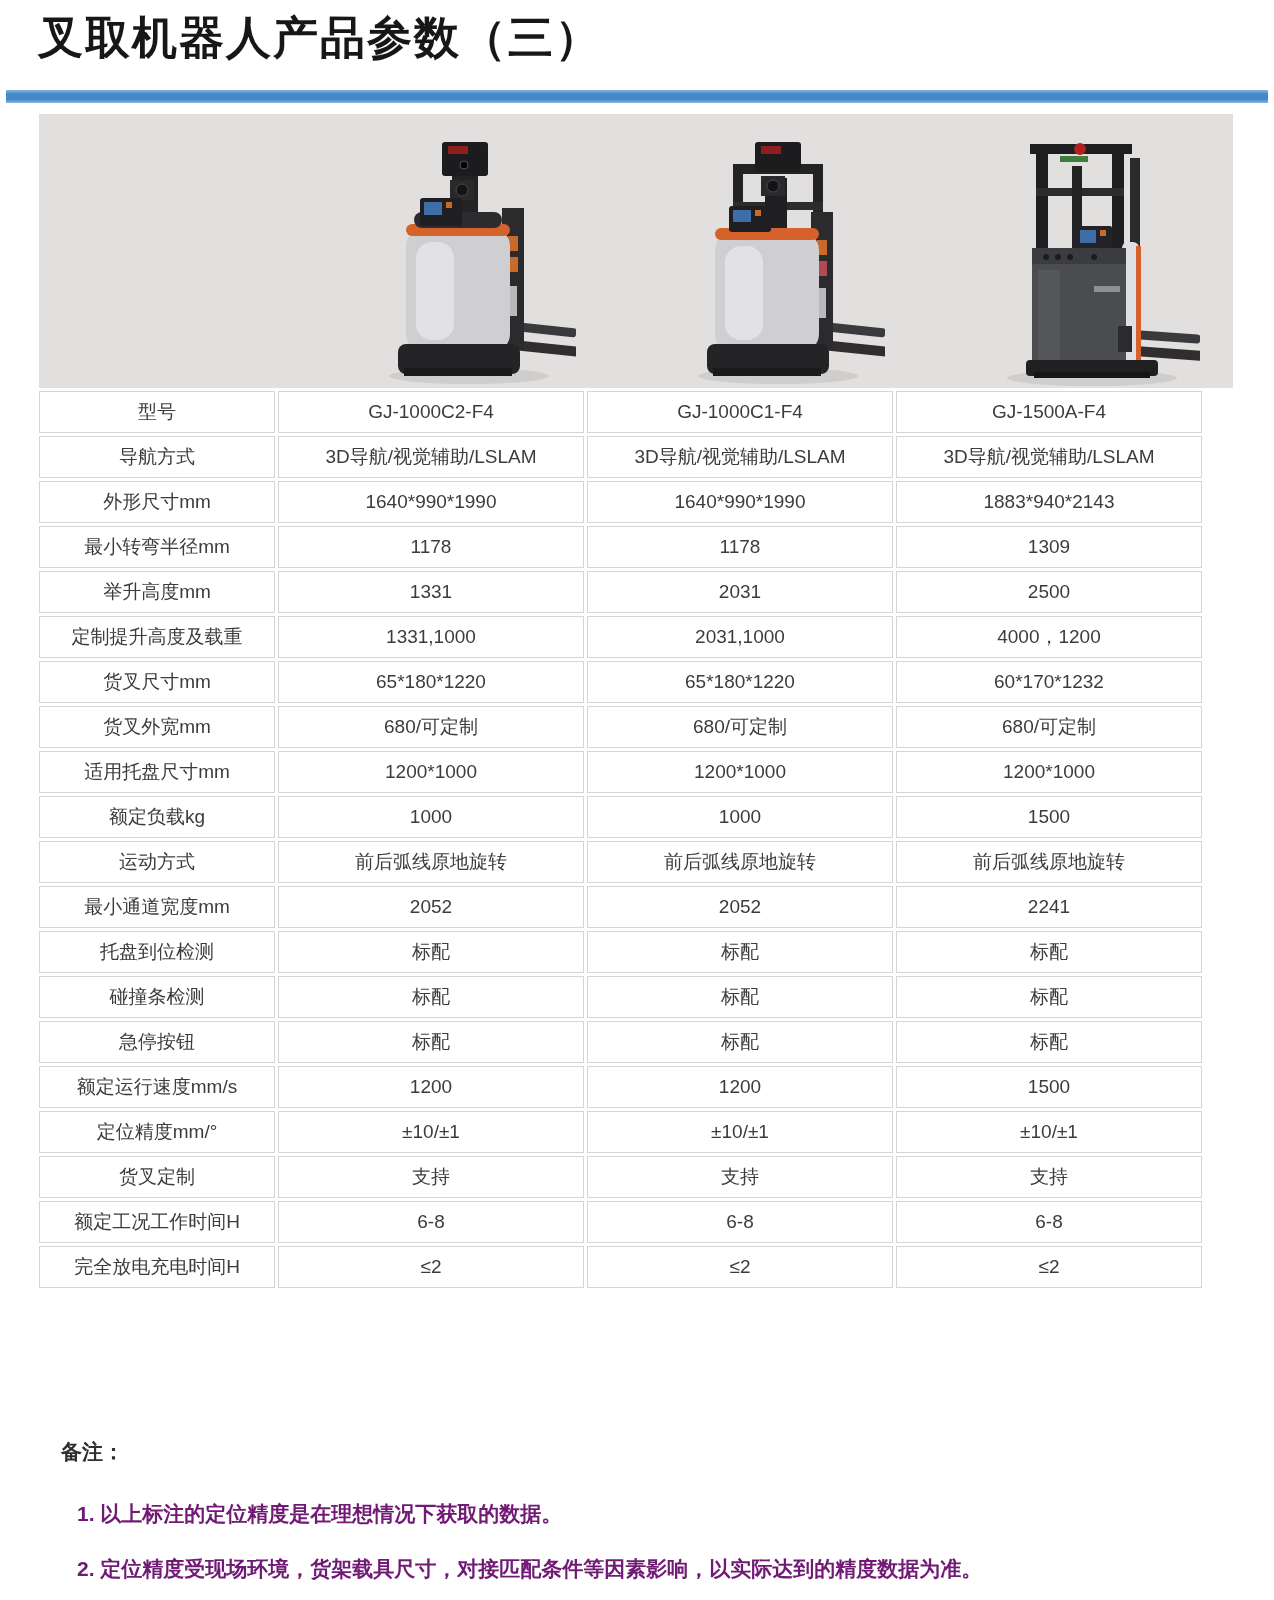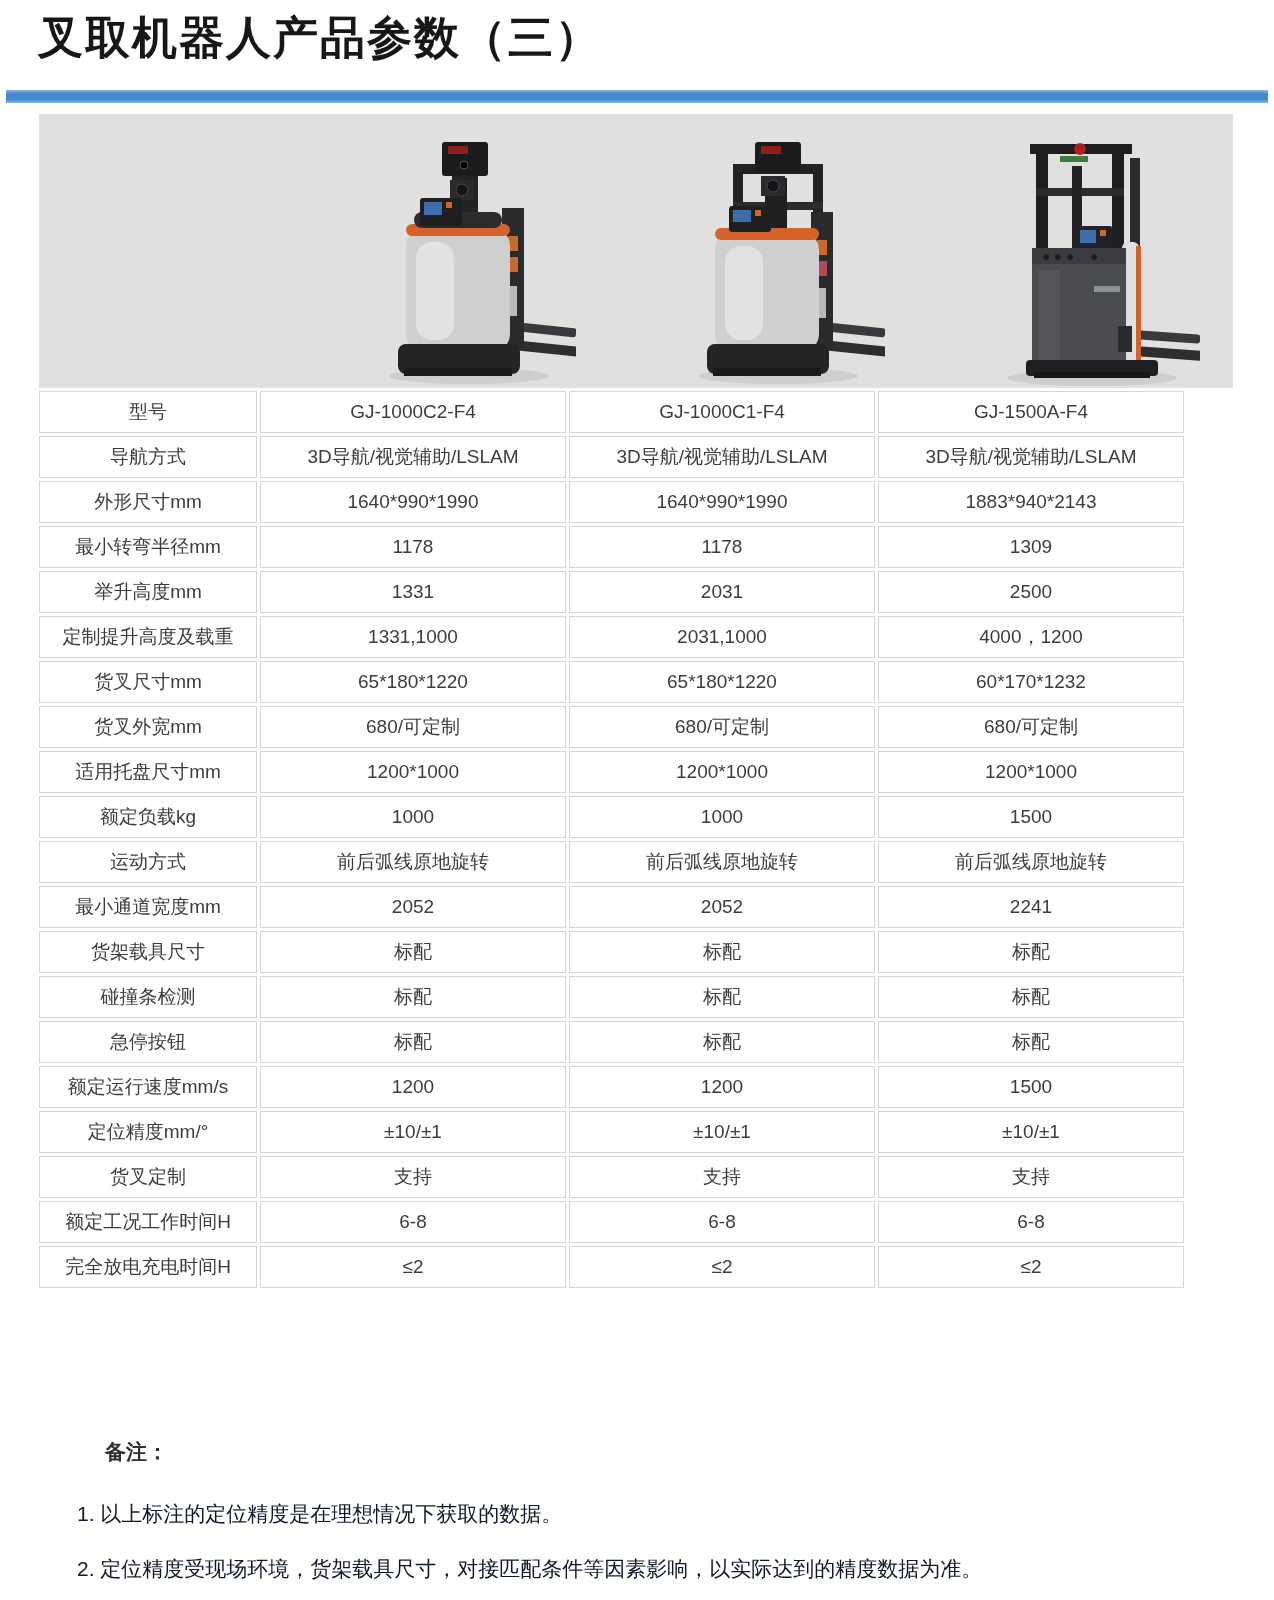--- a/index.html
+++ b/index.html
@@ -36,29 +36,29 @@
   table.spec th, table.spec td{
     box-sizing:border-box;
     height:42px;
     border:1.5px solid #d5d5d5;
     background:#ffffff;
     text-align:center;vertical-align:middle;
     font-size:19px;font-weight:400;color:#3c3c3c;
     padding:0 4px;
     overflow:hidden;white-space:nowrap;
   }
-  table.spec th{width:218px;}
+  table.spec th{width:236px;}
   table.spec td{width:306px;}
   .notes-heading{
     position:absolute;left:61px;top:1438px;
-    font-size:21px;font-weight:700;color:#2f2f2f;margin-left:44px;
+    font-size:21px;font-weight:700;color:#2f2f2f;
   }
   .note-item{
     position:absolute;left:77px;
-    font-size:21px;font-weight:400;color:#0f172a;white-space:nowrap;
+    font-size:21px;font-weight:700;color:#701a75;white-space:nowrap;
   }
   .note-1{top:1500px;}
   .note-2{top:1555px;}
 </style>
 </head>
 <body>
 
 <div class="page">
 
   <div class="page-title">叉取机器人产品参数（三）</div>
@@ -232,21 +232,21 @@
           <td>前后弧线原地旋转</td>
           <td>前后弧线原地旋转</td>
         </tr>
         <tr>
           <th>最小通道宽度mm</th>
           <td>2052</td>
           <td>2052</td>
           <td>2241</td>
         </tr>
         <tr>
-          <th>货架载具尺寸</th>
+          <th>托盘到位检测</th>
           <td>标配</td>
           <td>标配</td>
           <td>标配</td>
         </tr>
         <tr>
           <th>碰撞条检测</th>
           <td>标配</td>
           <td>标配</td>
           <td>标配</td>
         </tr>

